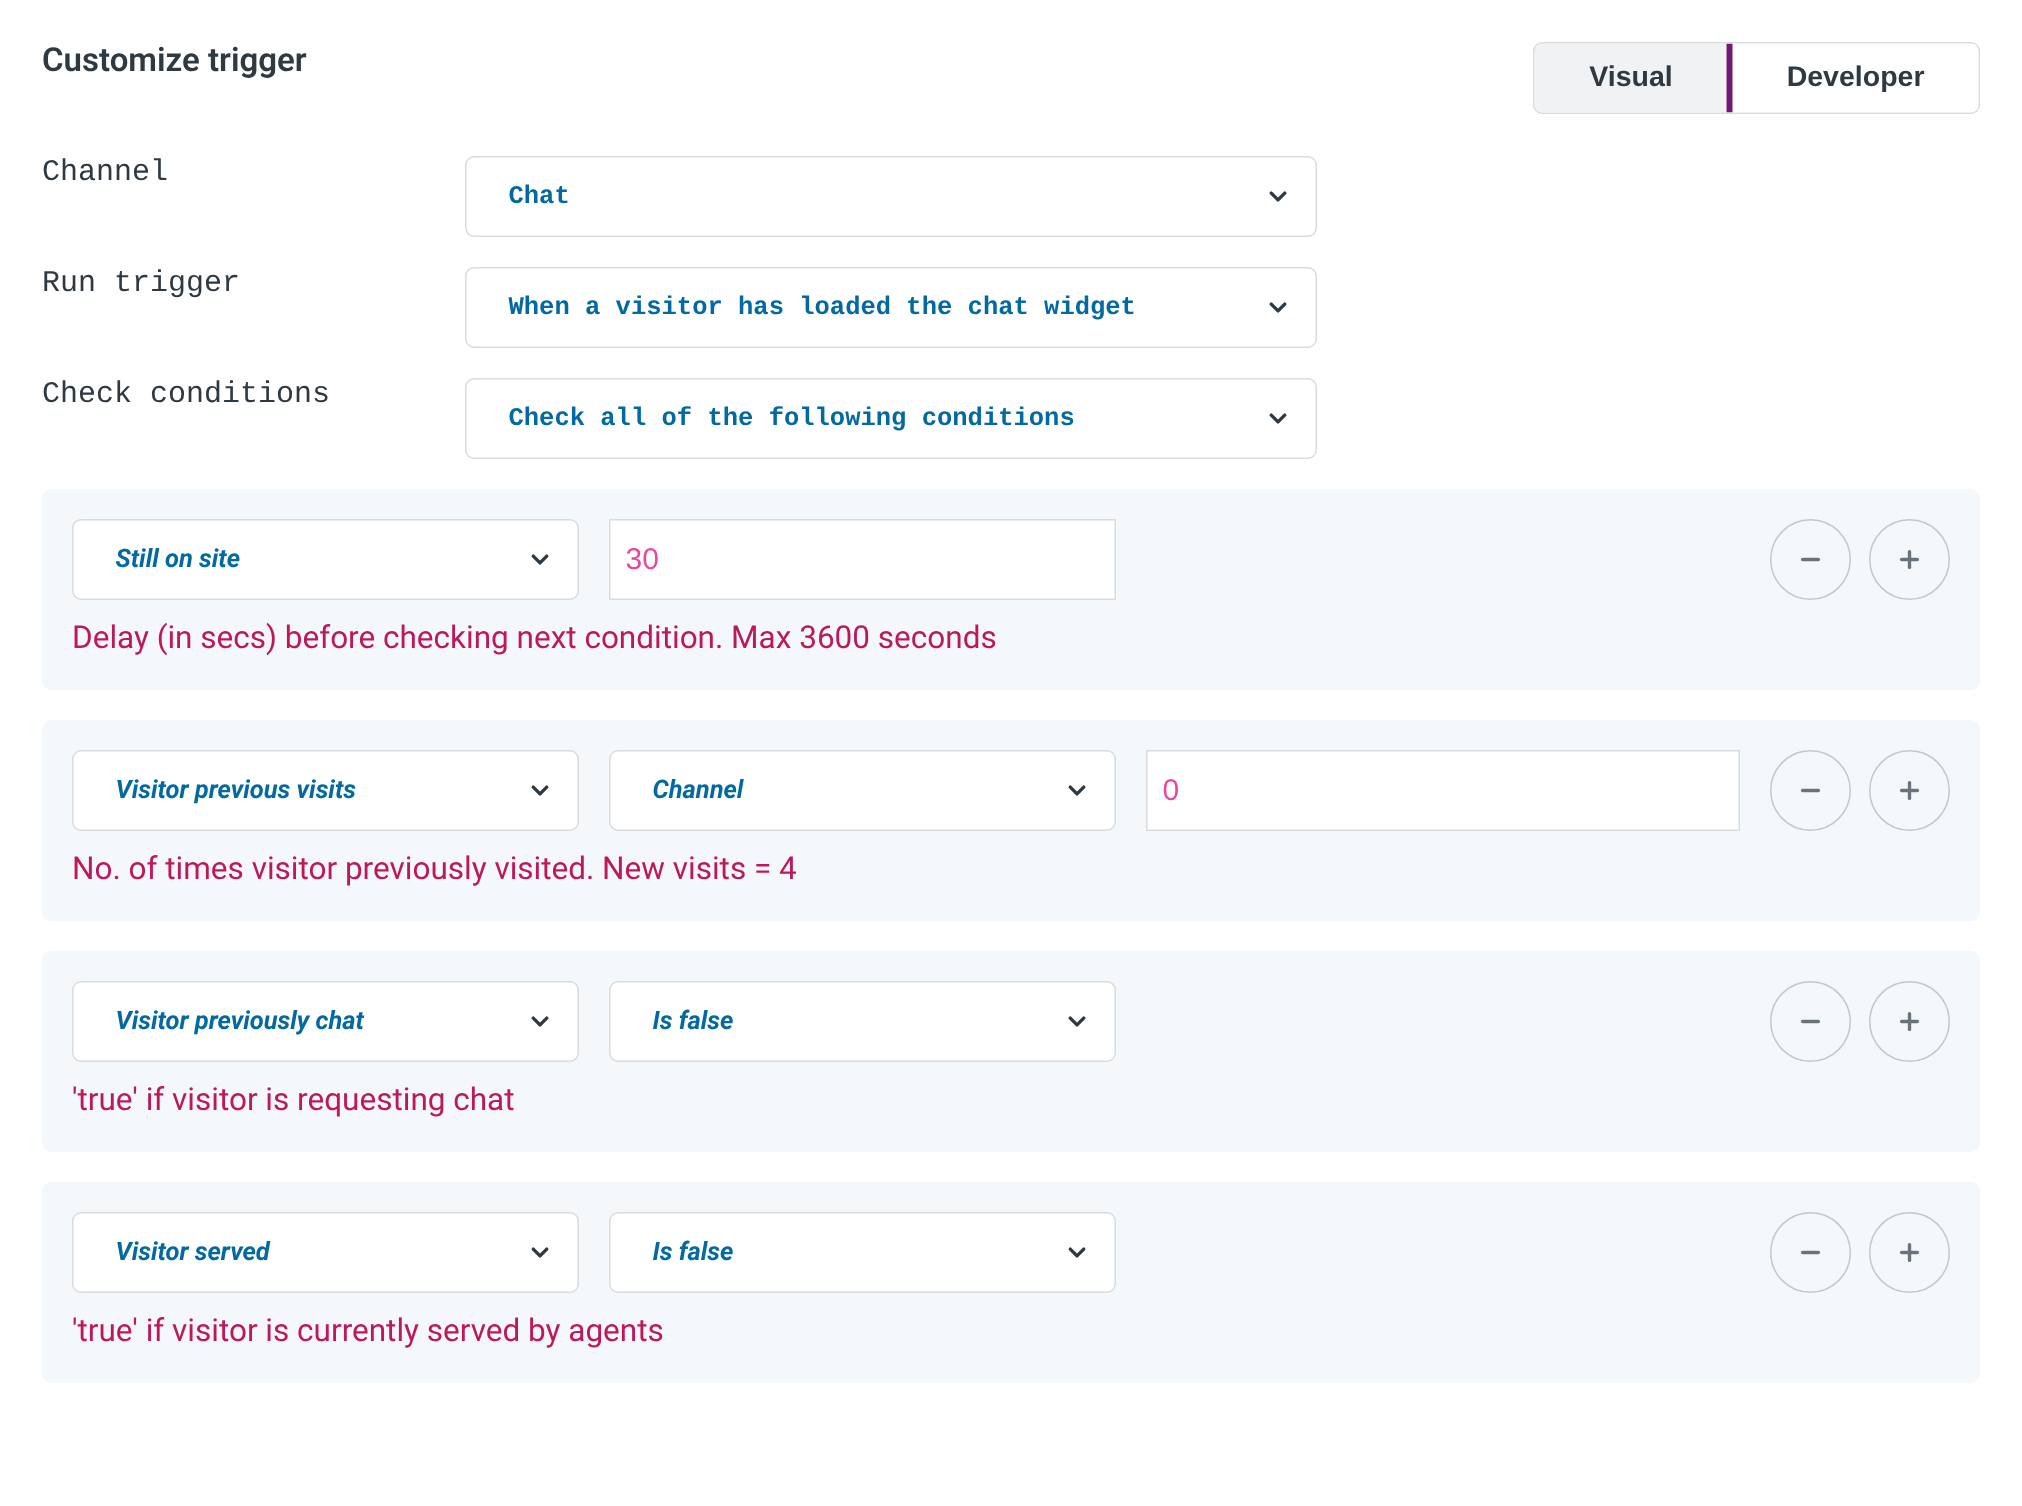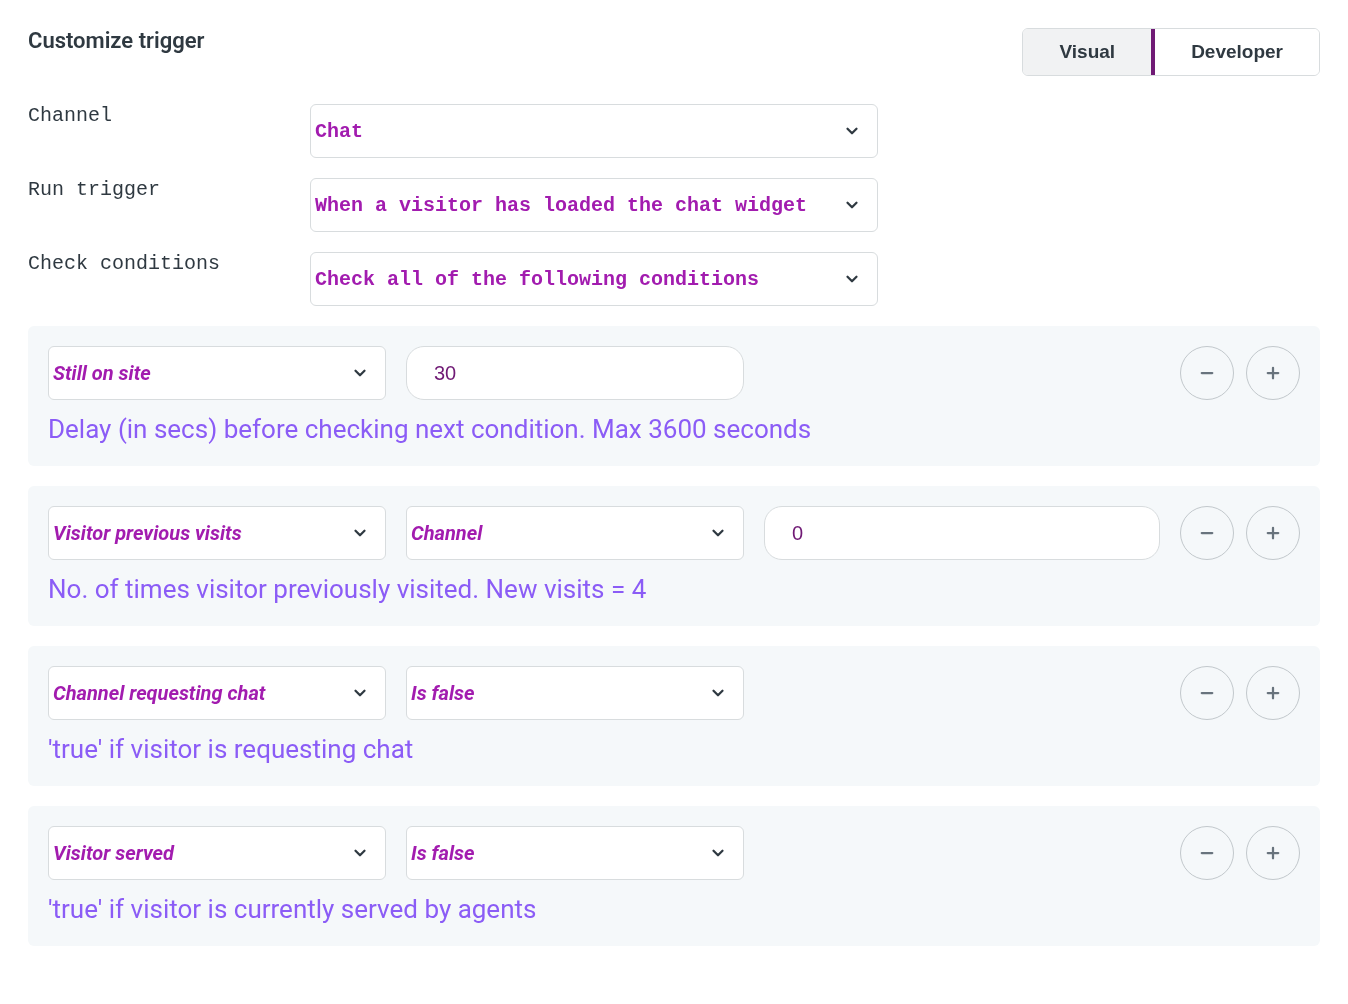--- a/index.html
+++ b/index.html
@@ -55,24 +55,24 @@
     font-size: 20px;
   }
   .select {
     position: relative;
     height: 54px;
     border: 1px solid #d8dcde;
     border-radius: 6px;
     background: #ffffff;
     display: flex;
     align-items: center;
-    padding: 0 48px 0 4px;
+    padding: 0 48px 0 28px;
     font-weight: 700;
-    font-size: 20px;
-    color: #a21caf;
+    font-size: 17px;
+    color: #0369a1;
     cursor: pointer;
     width: 568px;
   }
   .select .chev {
     position: absolute;
     right: 16px;
     top: 50%;
     transform: translateY(-50%);
   }
   .chev svg { display: block; }
@@ -102,32 +102,32 @@
     display: flex;
     align-items: center;
     justify-content: center;
     font-size: 28px;
     cursor: pointer;
     font-weight: 500;
   }
   .round-btn svg { display:block; }
   .help-text {
     margin-top: 14px;
-    color: #8b5cf6;
-    font-size: 26px;
+    color: #be185d;
+    font-size: 21px;
   }
   .select.small { width: 338px; font-style: italic; }
   .text-input {
     height: 54px;
     border: 1px solid #d8dcde;
-    border-radius: 18px;
+    border-radius: 0;
     background: #ffffff;
-    padding: 0 27px;
+    padding: 0 10px;
     font-size: 20px;
-    color: #701a75;
+    color: #ec4899;
     width: 338px;
   }
   .text-input.flex { flex: 1 1 auto; width: auto; }
 </style>
 </head>
 <body>
 
 <div class="header">
   <div class="page-title">Customize trigger</div>
   <div class="toggle-group">
@@ -240,21 +240,21 @@
         </span>
       </button>
     </div>
   </div>
   <div class="help-text">No. of times visitor previously visited. New visits = 4</div>
 </div>
 
 <div class="condition-card">
   <div class="condition-row">
     <div class="select small">
-      <span>Channel requesting chat</span>
+      <span>Visitor previously chat</span>
       <span class="chev">
         <svg width="18" height="18" viewBox="0 0 24 24" fill="none" stroke="#2f3941" stroke-width="3" stroke-linecap="round" stroke-linejoin="round">
             <polyline points="6 9 12 15 18 9"></polyline>
           </svg>
       </span>
     </div>
     <div class="select small">
       <span>Is false</span>
       <span class="chev">
         <svg width="18" height="18" viewBox="0 0 24 24" fill="none" stroke="#2f3941" stroke-width="3" stroke-linecap="round" stroke-linejoin="round">

